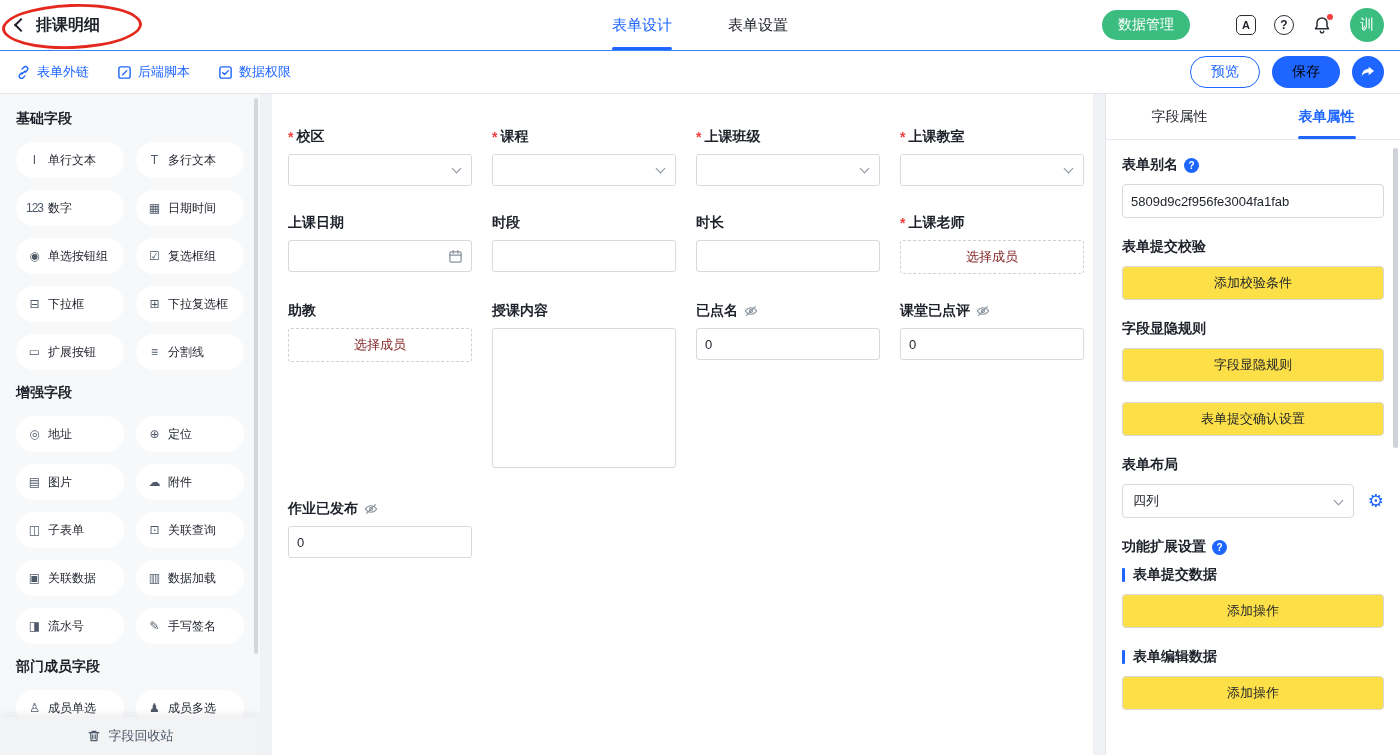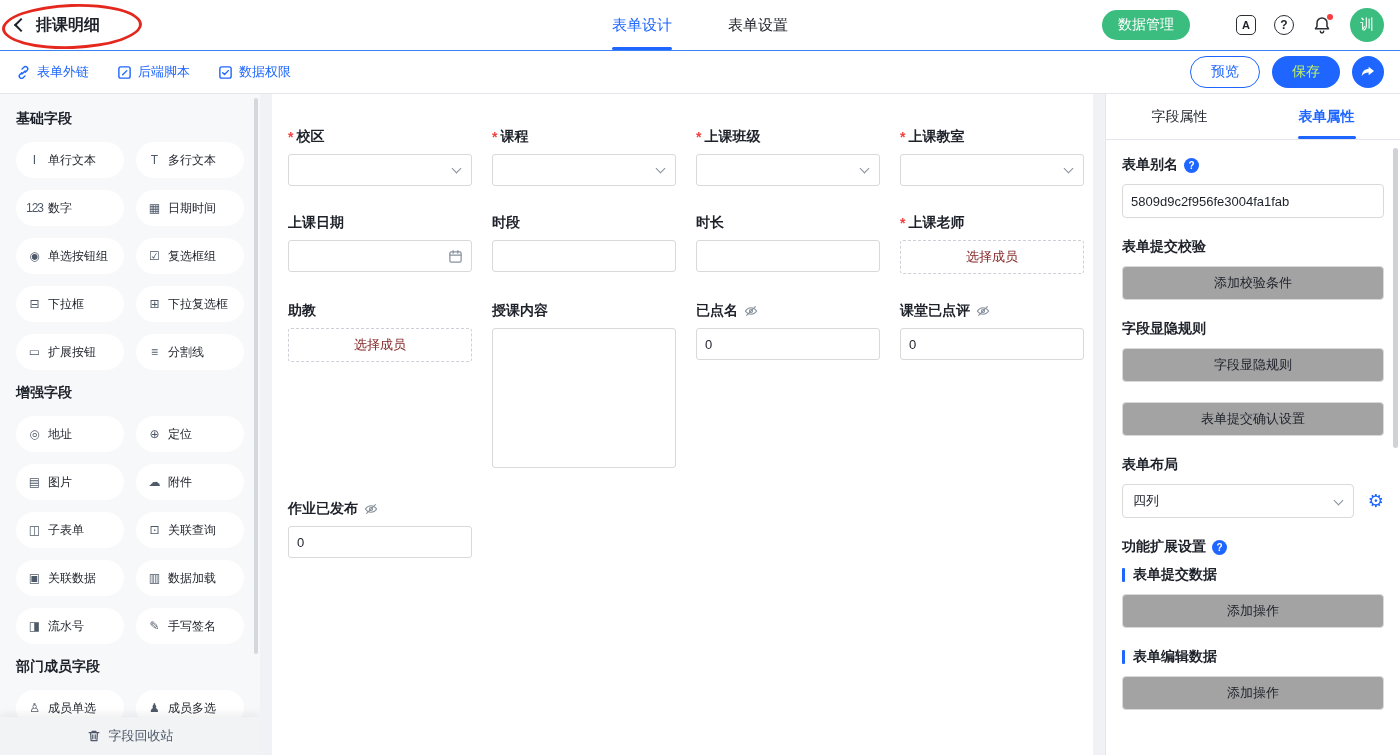--- a/index.html
+++ b/index.html
@@ -24,21 +24,21 @@
   .icon-help { width:20px; height:20px; border:1.6px solid #2a2f36; border-radius:50%; display:flex; align-items:center; justify-content:center; font-size:12px; font-weight:700; cursor:pointer; }
   .bell-wrap { position:relative; width:20px; height:20px; cursor:pointer; }
   .bell-dot { position:absolute; top:-1px; right:-1px; width:6px; height:6px; background:#f53f3f; border-radius:50%; }
   .avatar { width:34px; height:34px; border-radius:50%; background:#3bbd7f; color:#fff; display:flex; align-items:center; justify-content:center; font-size:14px; cursor:pointer; }
   
   .toolbar { height:44px; display:flex; align-items:center; padding:0 16px; border-top:1px solid #3b82f6; border-bottom:1px solid #e5e6eb; background:#fff; }
   .tb-links { display:flex; gap:28px; }
   .tb-link { display:flex; align-items:center; gap:6px; color:#1e66ff; font-size:13px; cursor:pointer; }
   .tb-right { margin-left:auto; display:flex; align-items:center; gap:12px; }
   .btn-outline { height:32px; padding:0 20px; border:1px solid #1e66ff; color:#1e66ff; background:#fff; border-radius:16px; font-size:14px; cursor:pointer; font-family:inherit; }
-  .btn-primary { height:32px; padding:0 20px; border:none; color:#bef264; background:#1e66ff; border-radius:16px; font-size:14px; cursor:pointer; font-family:inherit; }
+  .btn-primary { height:32px; padding:0 20px; border:none; color:#000000; background:#1e66ff; border-radius:16px; font-size:14px; cursor:pointer; font-family:inherit; }
   .btn-share { width:32px; height:32px; border-radius:50%; background:#1e66ff; border:none; display:flex; align-items:center; justify-content:center; cursor:pointer; }
   
   .content { display:flex; height:661px; background:#f0f2f5; }
   
   .sidebar { width:260px; background:#f7f8fa; padding:16px 16px 0 16px; position:relative; overflow:hidden; flex:none; }
   .sec-title { font-size:14px; font-weight:700; margin-bottom:14px; }
   .sec-title.mt { margin-top:14px; }
   .pill-grid { display:grid; grid-template-columns:1fr 1fr; gap:12px; }
   .pill { height:36px; background:#fff; border-radius:18px; display:flex; align-items:center; padding:0 10px; gap:6px; font-size:12px; cursor:grab; white-space:nowrap; }
   .pill-icon { color:#4e5969; font-size:12px; width:16px; text-align:center; flex:none; letter-spacing:-1px; }
@@ -61,21 +61,21 @@
   
   .panel { width:295px; background:#fff; border-left:1px solid #e5e6eb; flex:none; display:flex; flex-direction:column; }
   .panel-tabs { height:46px; display:flex; border-bottom:1px solid #e5e6eb; flex:none;text-align:right; }
   .p-tab { flex:1; display:flex; align-items:center; justify-content:center; font-size:14px; position:relative; cursor:pointer; }
   .p-tab.active { color:#1e66ff; font-weight:600; }
   .p-tab.active::after { content:""; position:absolute; bottom:0; left:50%; transform:translateX(-50%); width:58px; height:3px; background:#1e66ff; border-radius:2px; }
   .panel-body { padding:16px; overflow:hidden; }
   .p-label { display:flex; align-items:center; gap:6px; font-size:14px; font-weight:700; margin-bottom:10px; }
   .q-badge { width:15px; height:15px; border-radius:50%; background:#1e66ff; color:#fff; font-size:10px; font-weight:700; display:flex; align-items:center; justify-content:center; flex:none; }
   .p-input { width:100%; height:34px; border:1px solid #d9d9d9; border-radius:4px; padding:0 8px; font-size:13px; color:#1d2129; margin-bottom:20px; outline:none; font-family:inherit; }
-  .p-btn { width:100%; height:34px; border:1px solid #d9d9d9; border-radius:4px; background:#a3a3a3; font-size:13px; color:#1d2129; margin-bottom:20px; cursor:pointer; font-family:Liberation Sans, sans-serif; }
+  .p-btn { width:100%; height:34px; border:1px solid #d9d9d9; border-radius:4px; background:#fde047; font-size:13px; color:#1d2129; margin-bottom:20px; cursor:pointer; font-family:Liberation Sans, sans-serif; }
   .layout-row { display:flex; align-items:center; gap:14px; margin-bottom:20px; }
   .layout-select { flex:1; position:relative; height:34px; border:1px solid #d9d9d9; border-radius:4px; display:flex; align-items:center; padding:0 10px; font-size:13px; cursor:pointer; background:#fff; }
   .gear { color:#1e66ff; font-size:18px; cursor:pointer; line-height:1; }
   .sub-head { display:flex; align-items:center; gap:8px; font-size:14px; font-weight:700; margin-bottom:10px; }
   .blue-bar { width:3px; height:14px; background:#1e66ff; border-radius:1px; flex:none; }
   .win-scroll { position:absolute; right:2px; top:148px; width:5px; height:300px; background:#cfd3d8; border-radius:3px; z-index:30; }
   svg { display:block; }
 </style>
 </head>
 <body>

